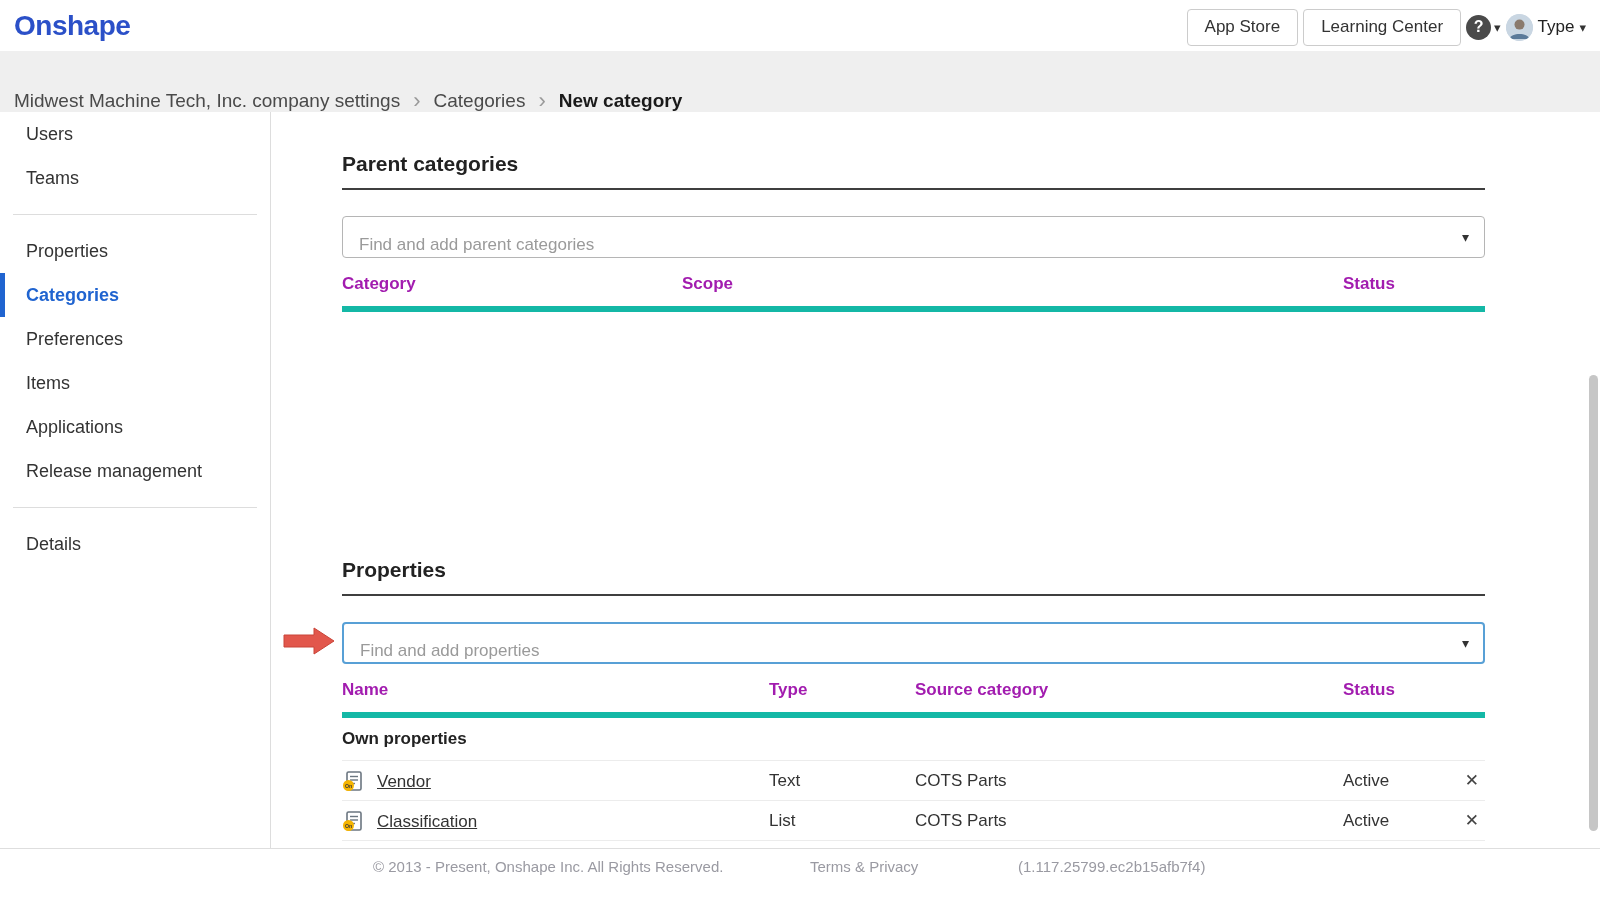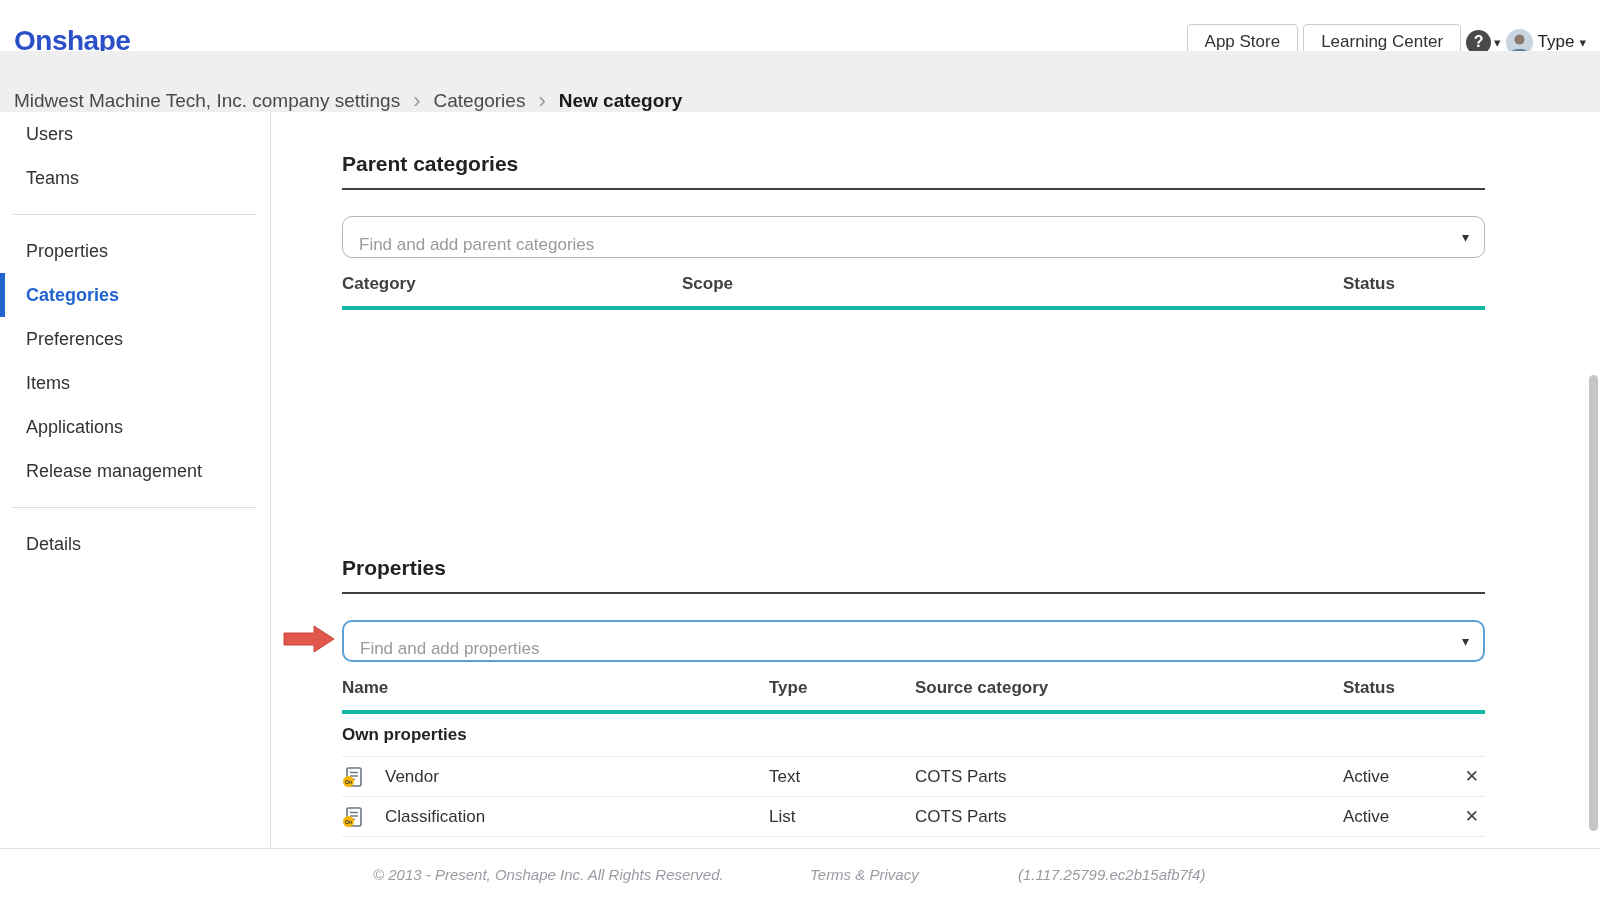--- a/index.html
+++ b/index.html
@@ -1,21 +1,21 @@
 <!DOCTYPE html>
 <html><head>
 <meta charset="utf-8">
 <style>
   * { margin:0; padding:0; box-sizing:border-box; }
   html,body { background:#fff; }
   body { font-family:"Liberation Sans", sans-serif; color:#333; }
   .page { position:relative; width:1600px; height:900px; background:#fff; overflow:hidden; }
 
   
-  .topbar { position:absolute; top:16px; left:0; right:0; height:67px; background:#fff; }
+  .topbar { position:absolute; top:1px; left:0; right:0; height:67px; background:#fff; }
   .logo { position:absolute; left:14px; top:9px; font-size:28px; font-weight:bold; color:#2b50c8; letter-spacing:-0.5px; cursor:pointer; }
   .top-right { position:absolute; right:14px; top:7px; height:38px; display:flex; align-items:center; gap:5px; }
   .top-btn { height:37px; border:1px solid #ccc; border-radius:4px; background:#fff; font-size:17px; color:#333; padding:0 17px; font-family:"Liberation Sans",sans-serif; cursor:pointer; white-space:nowrap; }
   .help-group { display:flex; align-items:center; gap:3px; cursor:pointer; }
   .help-circle { width:25px; height:25px; border-radius:50%; background:#4a4a4a; color:#fff; font-size:16px; font-weight:bold; display:flex; align-items:center; justify-content:center; }
   .caret { font-size:13px; color:#333; }
   .user-group { display:flex; align-items:center; gap:5px; cursor:pointer; }
   .avatar { width:27px; height:27px; border-radius:50%; overflow:hidden; background:#c9d6e2; flex:0 0 auto; }
   .user-name { font-size:17px; color:#222; }
 
@@ -30,47 +30,47 @@
   .side-item { height:44px; display:flex; align-items:center; padding-left:26px; font-size:18px; color:#333; cursor:pointer; }
   .side-item.active { color:#2064d0; font-weight:bold; box-shadow: inset 5px 0 0 #2064d0; }
   .side-divider { height:1px; background:#ddd; margin:14px 13px; }
 
   
   .main { position:absolute; left:272px; top:112px; right:0; bottom:52px; background:#fff; overflow:hidden; }
   .content { position:absolute; left:70px; top:0; width:1143px; padding-top:40px; }
 
   .section-title { font-size:21px; font-weight:bold; color:#222; padding-bottom:12px; border-bottom:2px solid #3f3f3f; }
   .combo-wrap { position:relative; margin-top:26px; }
-  .combo { width:100%; height:42px; border:1px solid #b5b5b5; border-radius:10px; padding:16px 40px 0 16px; font-size:17px; color:#333; font-family:"Liberation Sans",sans-serif; outline:none; background:#fff; }
+  .combo { width:100%; height:42px; border:1px solid #b5b5b5; border-radius:4px; padding:16px 40px 0 16px; font-size:17px; color:#333; font-family:"Liberation Sans",sans-serif; outline:none; background:#fff; }
   .combo::placeholder { color:#9a9a9a; }
   .combo.focused { border:2px solid #58a0d6; }
   .combo-caret { position:absolute; right:16px; top:50%; transform:translateY(-50%); font-size:14px; color:#333; cursor:pointer; }
 
-  .thead { display:flex; margin-top:16px; padding-bottom:12px; border-bottom:4px solid #14b8a6; font-size:17px; font-weight:bold; color:#404040; }
+  .thead { display:flex; margin-top:16px; padding-bottom:12px; border-bottom:6px solid #14b8a6; font-size:17px; font-weight:bold; color:#a21caf; }
   .c-category { width:340px; }
   .c-scope { flex:1; }
   .c-status { width:142px; }
   .p-name { width:427px; }
   .p-type { width:146px; }
   .p-source { flex:1; }
   .p-status { width:100px; }
   .p-close { width:42px; }
 
   .empty-space { height:246px; }
 
   .group-row { font-size:17px; font-weight:bold; color:#222; padding:11px 0; border-bottom:1px solid #ececec; }
   .prop-row { display:flex; align-items:center; height:40px; font-size:17px; color:#333; border-bottom:1px solid #ececec; }
-  .prop-name-cell { width:427px; display:flex; align-items:center; gap:21px; }
+  .prop-name-cell { width:427px; display:flex; align-items:flex-end; gap:13px;text-decoration:underline; }
   .close-btn { width:42px; display:flex; align-items:center; justify-content:flex-end; padding-right:6px; color:#444; font-size:17px; cursor:pointer; }
 
   .annotation-arrow { position:absolute; left:-60px; top:50%; transform:translateY(-50%); pointer-events:none; }
 
   
   .footer { position:absolute; left:0; right:0; bottom:0; height:52px; background:#fff; border-top:1px solid #dedede; font-size:15px; color:#9a9aa2; }
-  .footer span { position:absolute; top:17px; white-space:nowrap;font-style:italic; }
+  .footer span { position:absolute; top:9px; white-space:nowrap; }
   .f-copy { left:373px; }
   .f-terms { left:810px; cursor:pointer; }
   .f-version { left:1018px; }
 
   
   .scroll-thumb { position:absolute; right:2px; top:375px; width:9px; height:456px; border-radius:5px; background:#c6c6c6; cursor:pointer; }
 </style>
 </head>
 <body>
 

